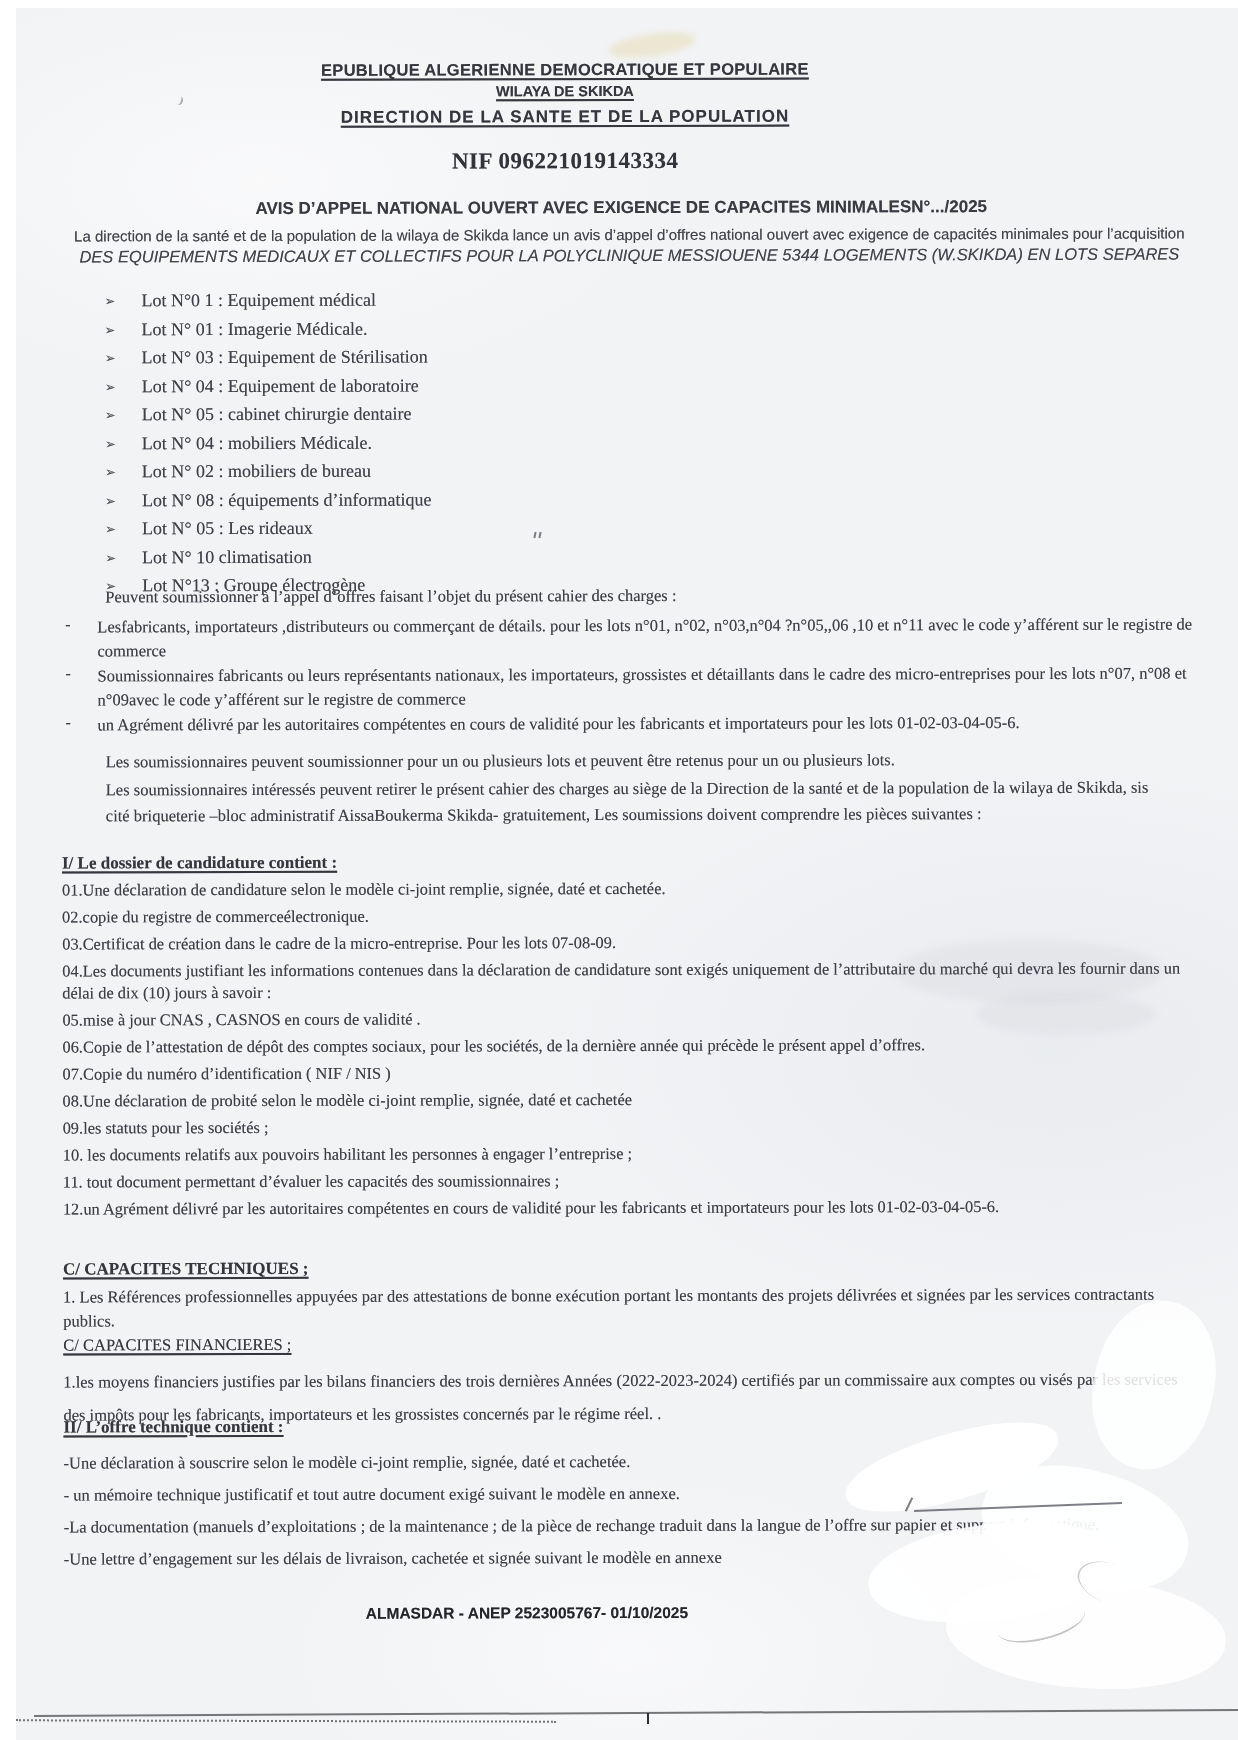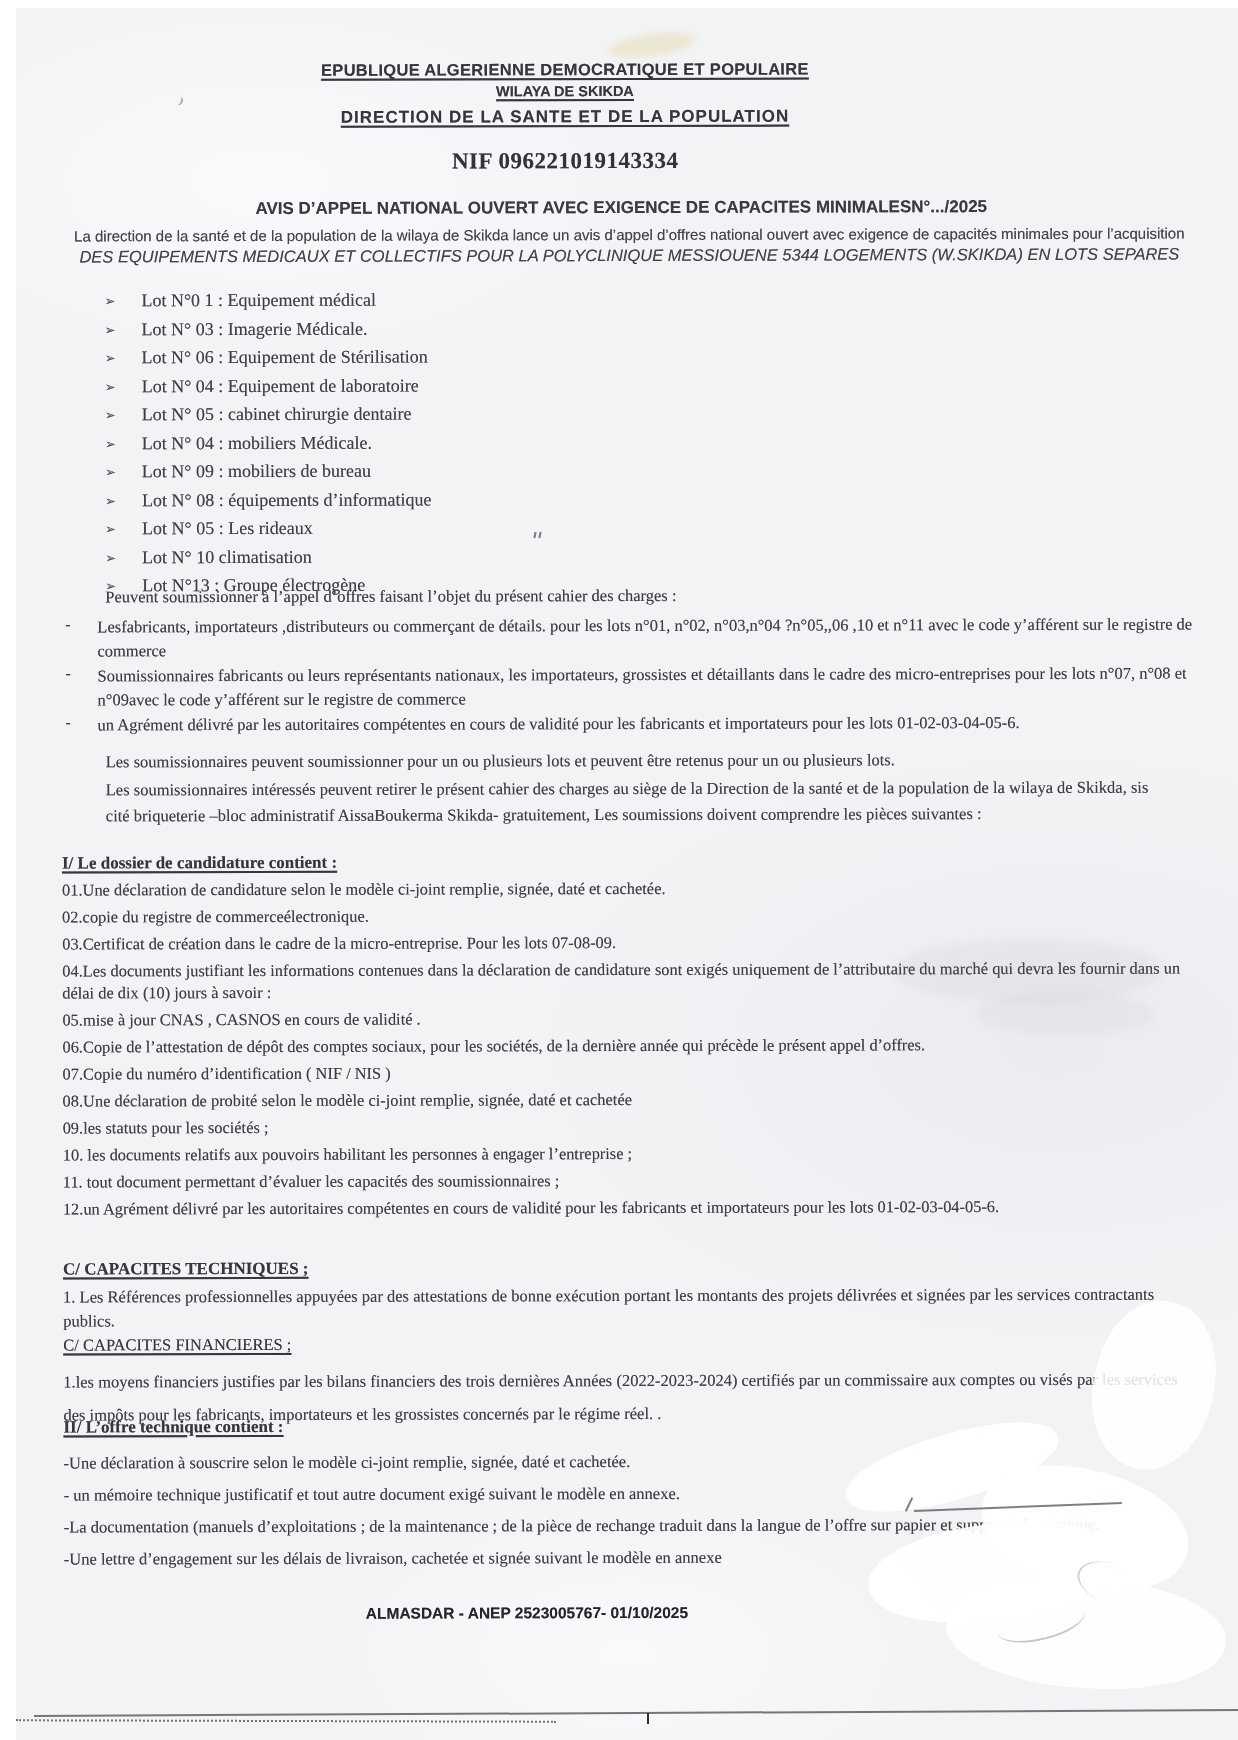--- a/index.html
+++ b/index.html
@@ -136,41 +136,41 @@
       <span>La direction de la santé et de la population de la wilaya de Skikda lance un avis d’appel d’offres national ouvert avec exigence de capacités minimales pour l’acquisition </span><span class="obj">DES EQUIPEMENTS MEDICAUX ET COLLECTIFS POUR LA POLYCLINIQUE MESSIOUENE 5344 LOGEMENTS (W.SKIKDA) EN LOTS SEPARES</span>
     </div>
 
     <div class="blk lots">
       <div class="lot">
           <span class="arrow">➢</span>
           <span>Lot N°0 1 : Equipement médical</span>
         </div>
       <div class="lot">
           <span class="arrow">➢</span>
-          <span>Lot N° 03 : Imagerie Médicale.</span>
-        </div>
-      <div class="lot">
-          <span class="arrow">➢</span>
-          <span>Lot N° 06 : Equipement de Stérilisation</span>
+          <span>Lot N° 01 : Imagerie Médicale.</span>
+        </div>
+      <div class="lot">
+          <span class="arrow">➢</span>
+          <span>Lot N° 03 : Equipement de Stérilisation</span>
         </div>
       <div class="lot">
           <span class="arrow">➢</span>
           <span>Lot N° 04 : Equipement de laboratoire</span>
         </div>
       <div class="lot">
           <span class="arrow">➢</span>
           <span>Lot N° 05 : cabinet chirurgie dentaire</span>
         </div>
       <div class="lot">
           <span class="arrow">➢</span>
           <span>Lot N° 04 : mobiliers Médicale.</span>
         </div>
       <div class="lot">
           <span class="arrow">➢</span>
-          <span>Lot N° 09 : mobiliers de bureau</span>
+          <span>Lot N° 02 : mobiliers de bureau</span>
         </div>
       <div class="lot">
           <span class="arrow">➢</span>
           <span>Lot N° 08 : équipements d’informatique</span>
         </div>
       <div class="lot">
           <span class="arrow">➢</span>
           <span>Lot N° 05 : Les rideaux</span>
         </div>
       <div class="lot">

